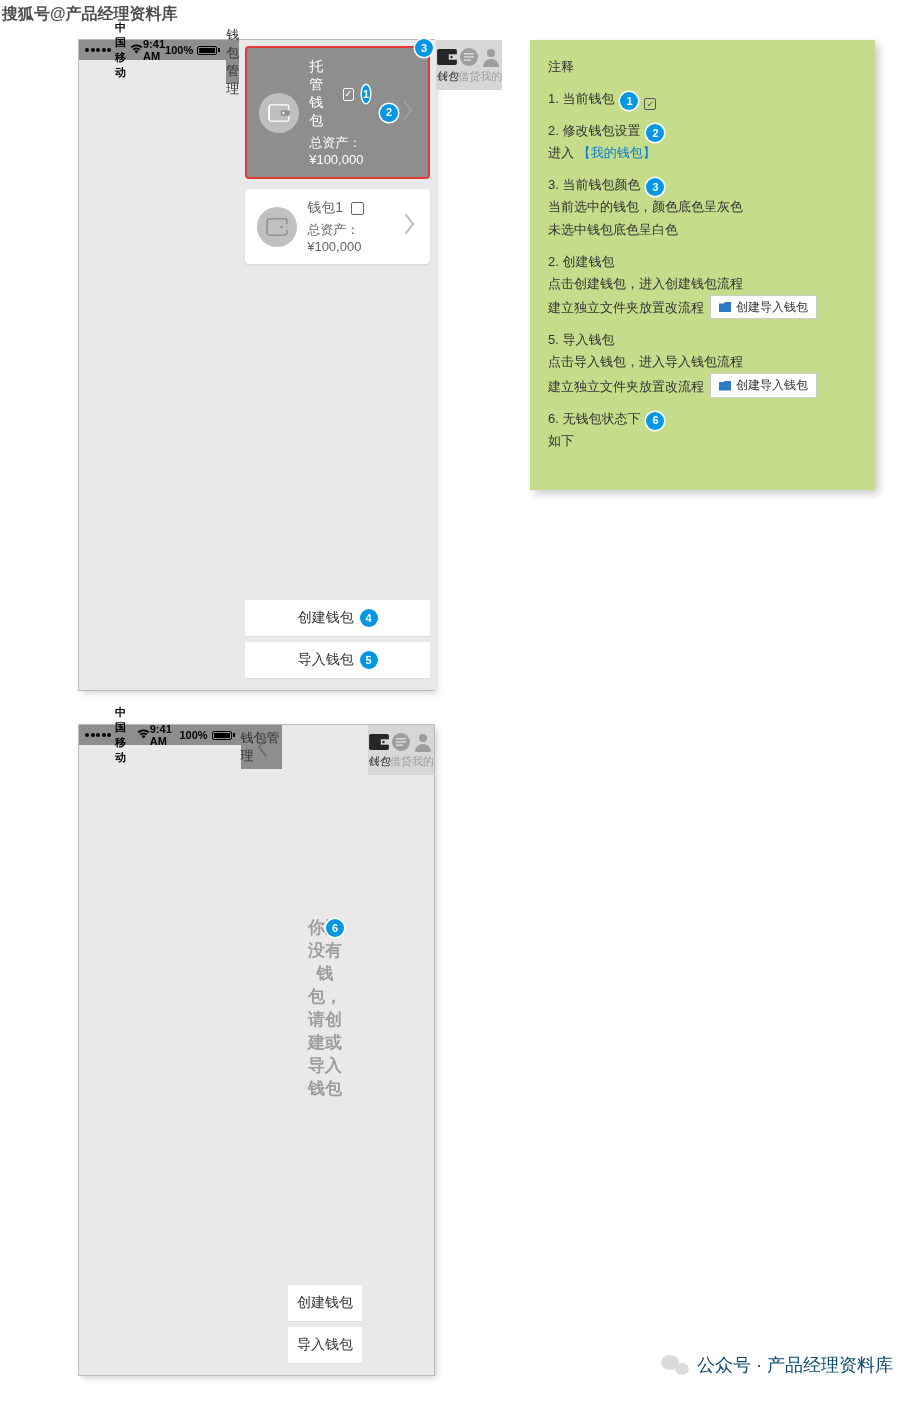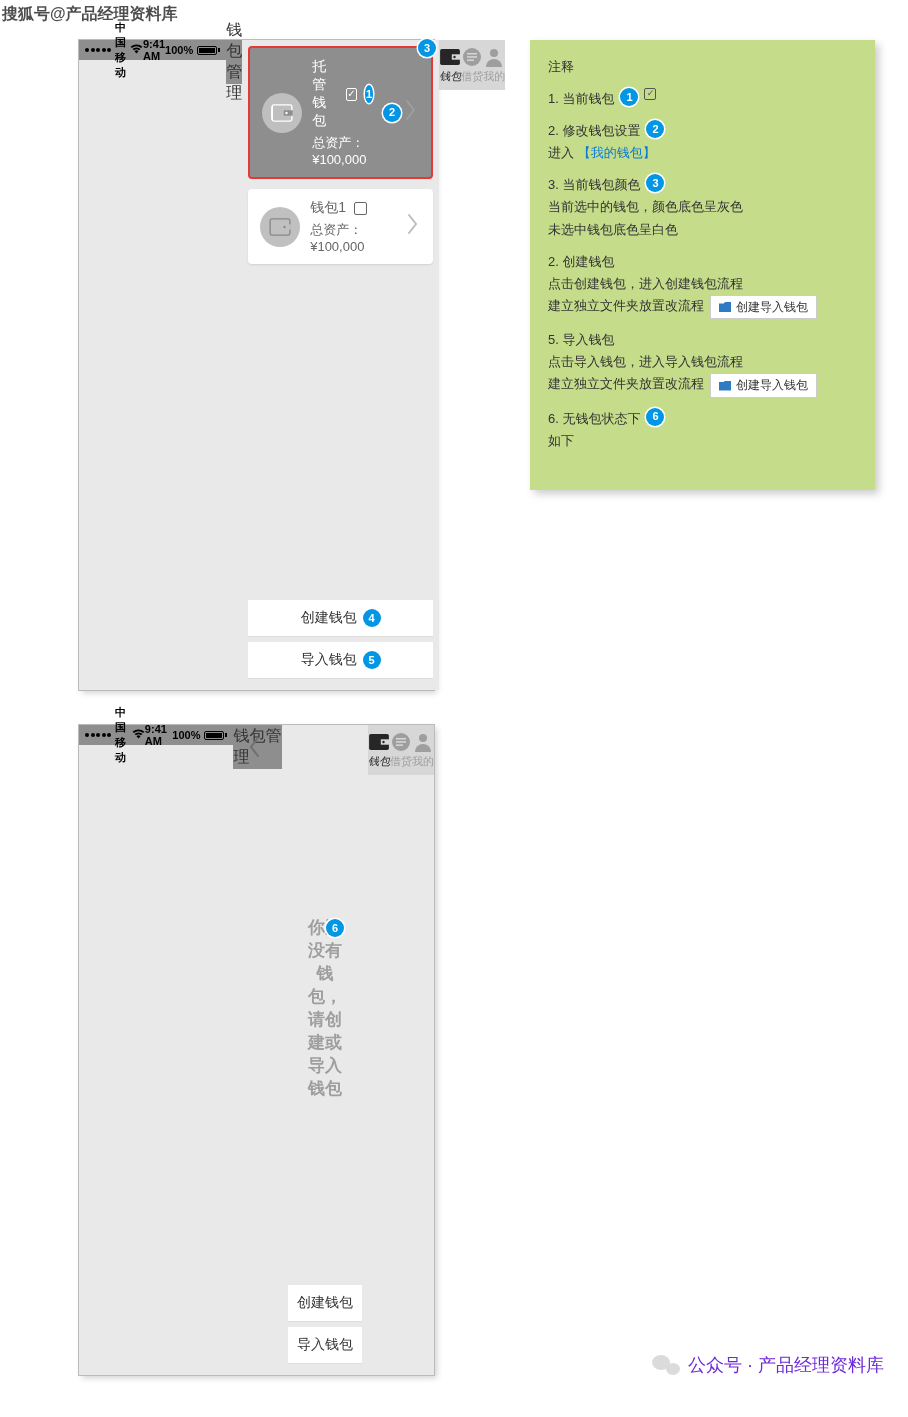--- a/index.html
+++ b/index.html
@@ -16,22 +16,22 @@
     position: absolute;
     top: 4px; left: 2px;
     font-size: 16px;
     font-weight: bold;
     color: rgba(0,0,0,.7);
     text-shadow: 0 0 3px #fff, 0 0 3px #fff;
     z-index: 10;
   }
   .watermark-br {
     position: absolute;
-    bottom: 40px; right: 24px;
-    color: #6d28d9;
+    bottom: 40px; right: 15px;
+    color: #0c4a6e;
     font-size: 18px;
     display: flex;
     align-items: center;
     gap: 8px;
     justify-content: center;
   }
   .wechat-icon {
     width: 28px; height: 24px; position: relative; opacity: .35;
   }
   .wechat-icon::before, .wechat-icon::after {
@@ -74,21 +74,21 @@
   .batt-tip { width:2px; height:4px; background:#000; }
 
   .navbar {
     height: 44px;
     background: #8e8e8e;
     display: flex;
     align-items: center;
     justify-content: center;
     position: relative;
     color: #333;
-    font-size: 16px;
+    font-size: 13px;
   }
   .navbar .back {
     position: absolute; left: 6px; top: 0; bottom: 0;
     width: 30px; display:flex; align-items:center; justify-content:center;
     font-size: 22px; color: #6f6f6f;
   }
 
   .content { flex: 1; background: #e9e9e9; padding: 6px; display:flex; flex-direction:column; position:relative; }
   .card {
     border-radius: 4px;
@@ -176,21 +176,21 @@
     width: 345px;
     background: #c5dd8a;
     padding: 16px 18px 28px 18px;
     font-size: 13px;
     line-height: 1.7;
     color: #333;
     box-shadow: 4px 4px 8px rgba(0,0,0,.2);
   }
   .annot h4 { font-weight: normal; font-size:13px; margin-bottom: 10px; }
   .annot .item { margin-bottom: 10px; }
-  .annot .item .hd { display:flex; align-items:flex-start; gap:6px; flex-wrap:wrap; }
+  .annot .item .hd { display:flex; align-items:flex-end; gap:6px; flex-wrap:wrap; }
   .annot .chev-inline { color:#999; font-size:16px; }
   .link-blue { color:#0b7bd6; }
   .small-checkbox {
     width:12px; height:12px; border:1.5px solid #555; border-radius:2px;
     display:inline-flex; align-items:center; justify-content:center;
   }
   .small-checkbox::after { content:"✓"; font-size:9px; color:#555; }
   .tag-folder {
     display:inline-flex; align-items:center; gap:5px;
     background:#fff; border:1px solid #ccc;

